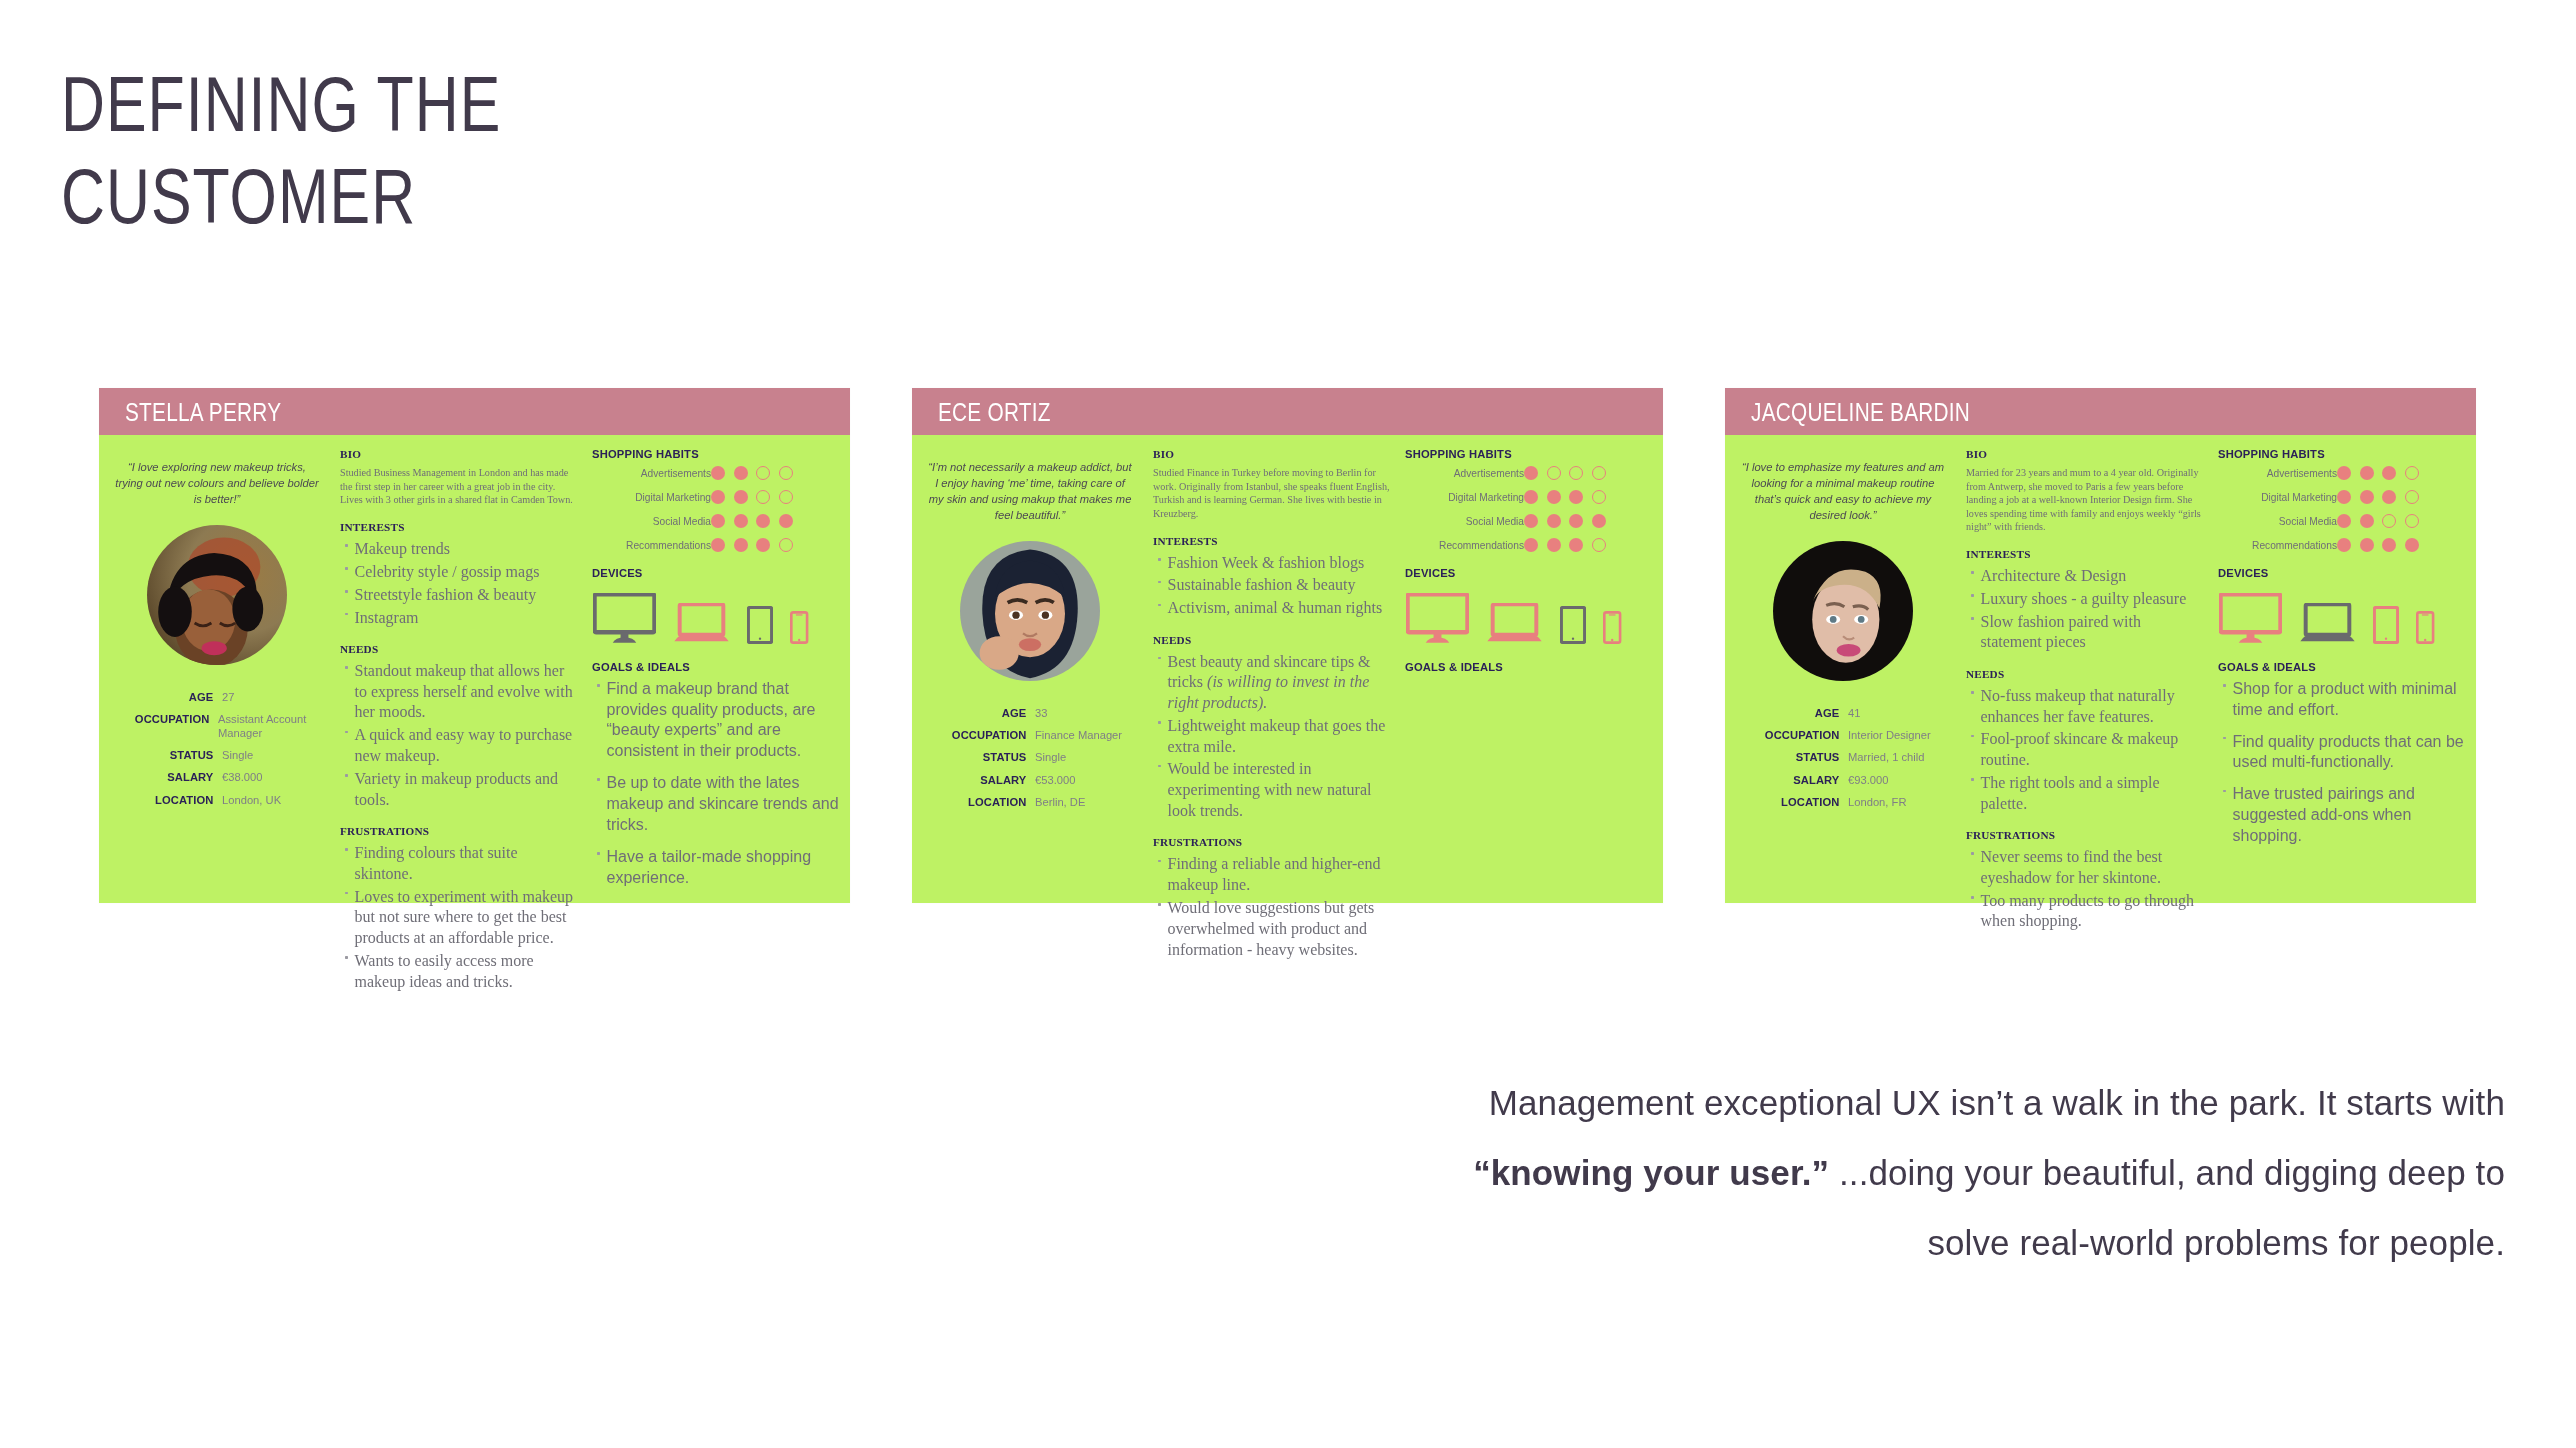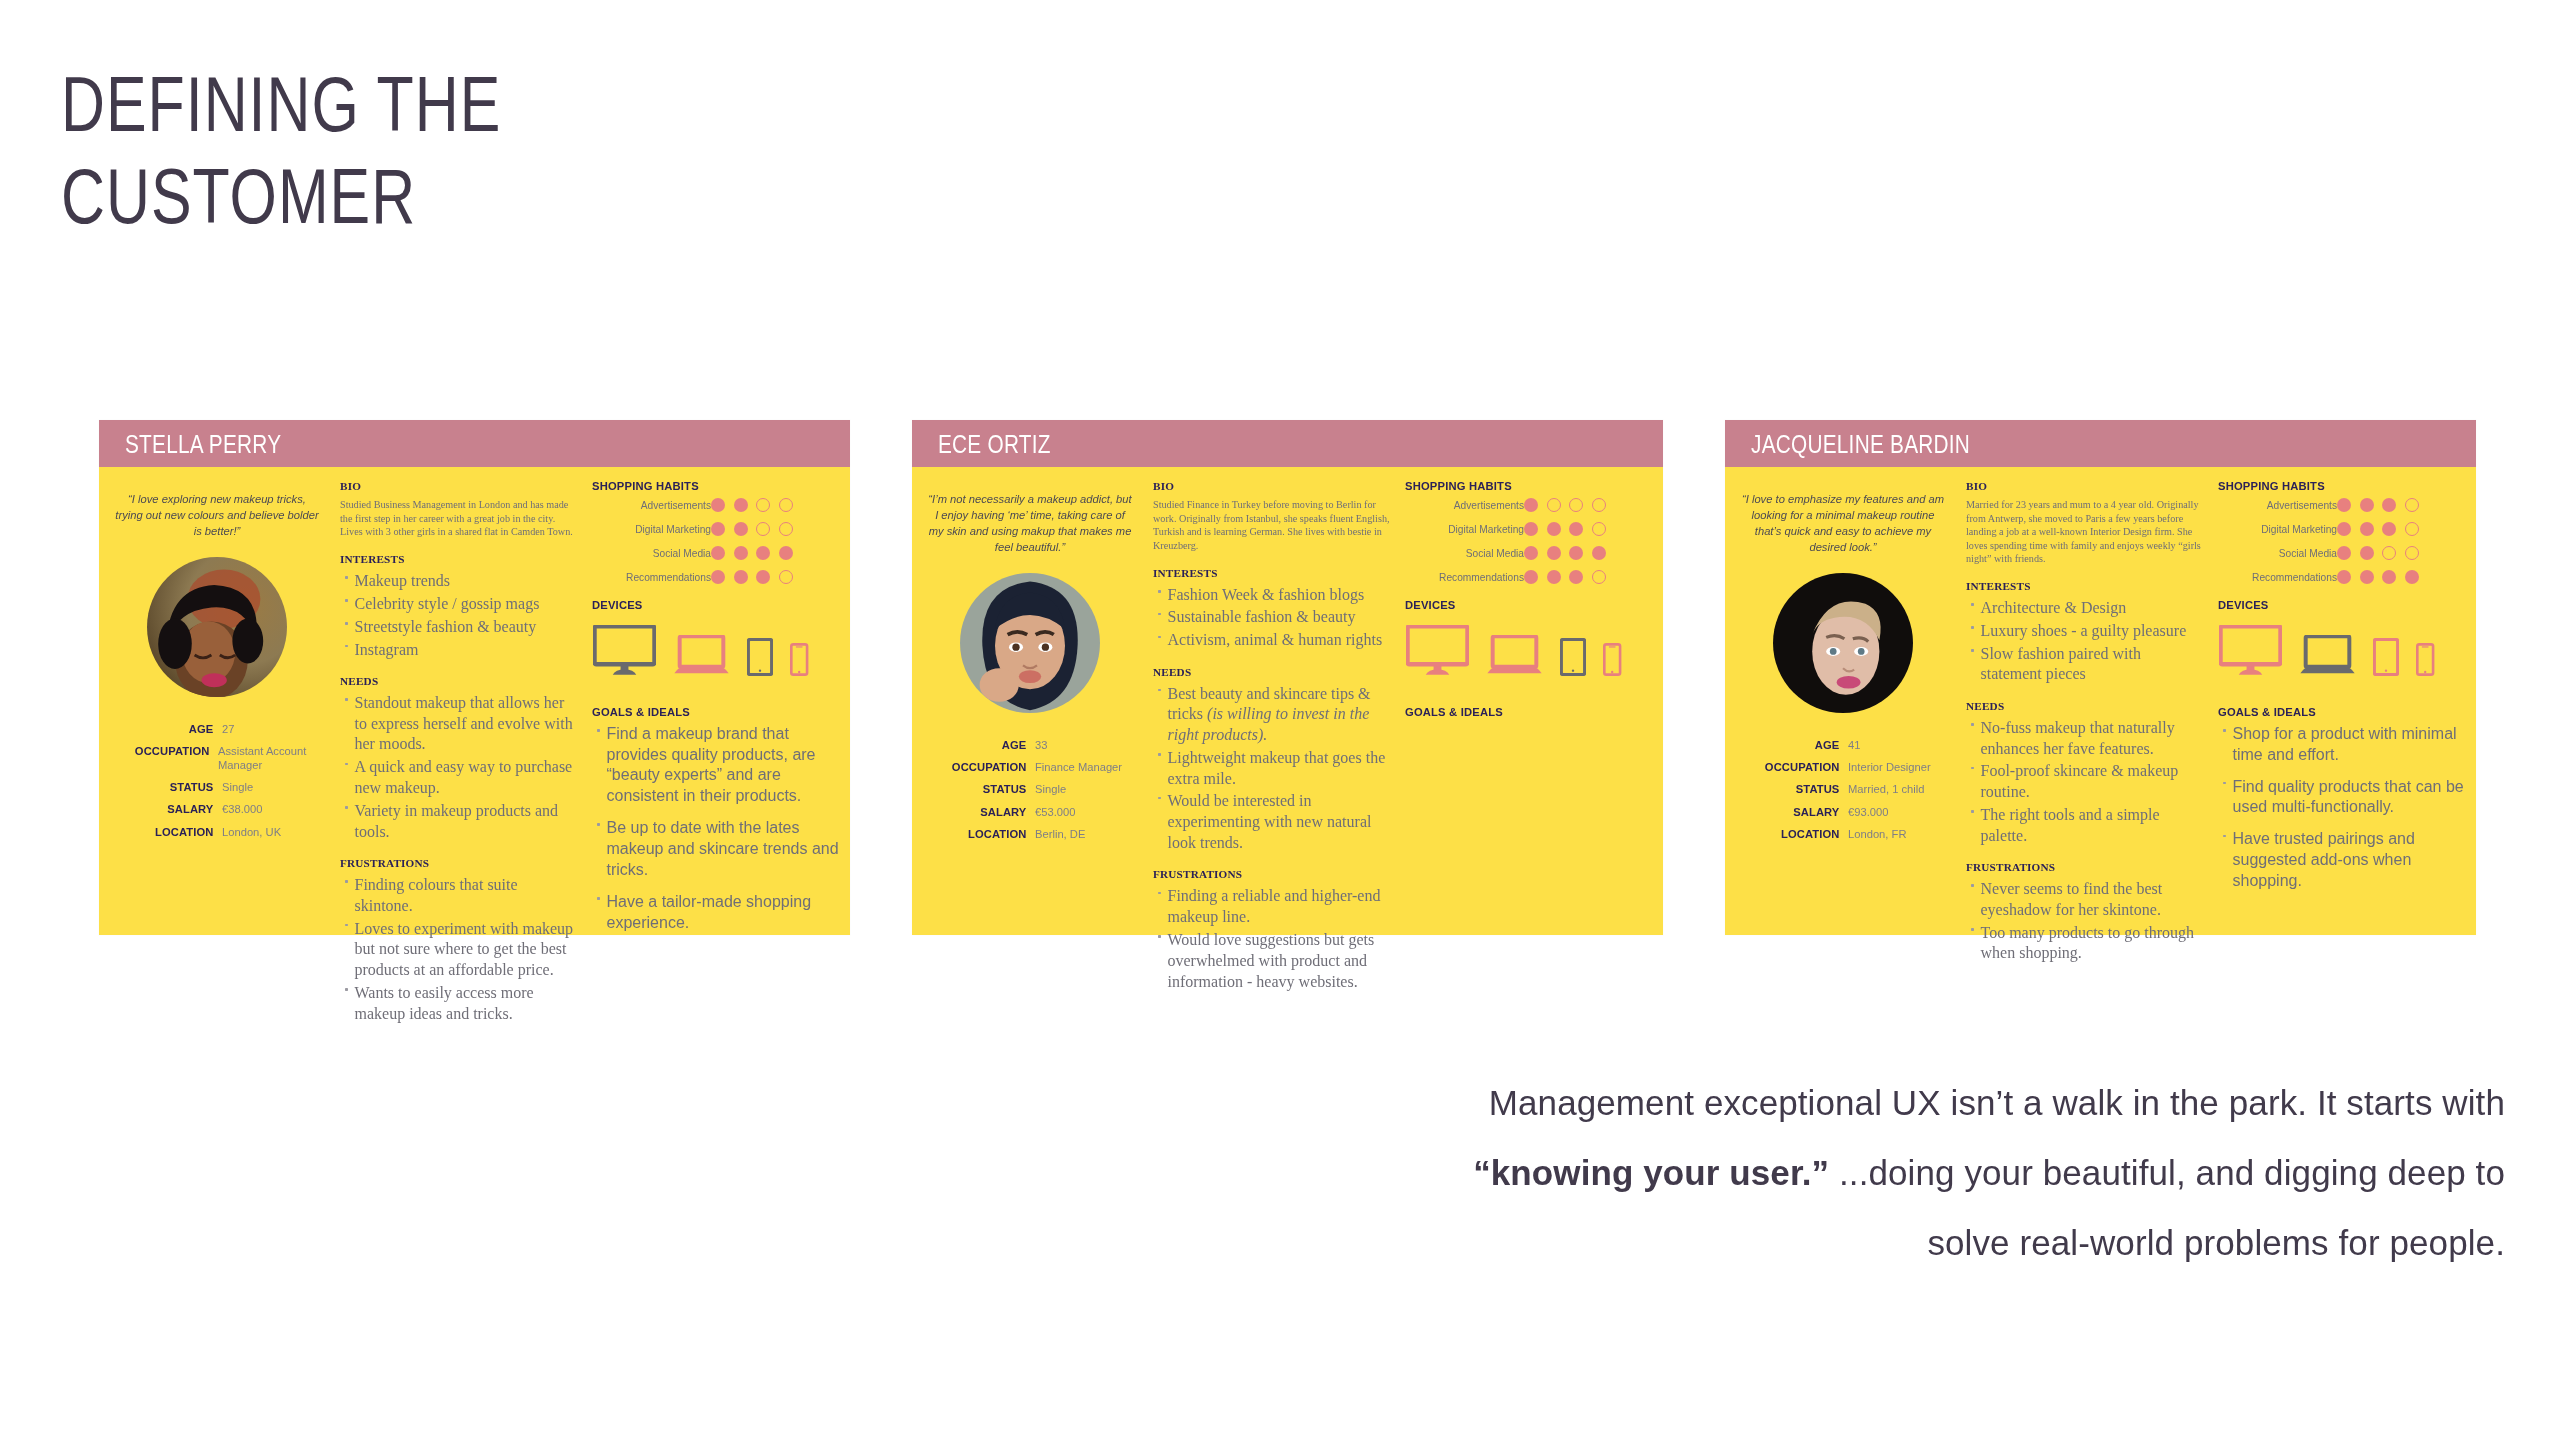--- a/index.html
+++ b/index.html
@@ -11,22 +11,22 @@
   
   #slide-title{
     position:absolute;left:61px;top:58px;width:922px;
     font-family:"Liberation Sans Narrow","Liberation Sans",sans-serif;
     font-size:78px;line-height:1.18;letter-spacing:1.3px;
     color:#413a4b;font-weight:400;transform:scaleX(.78);transform-origin:left top;
     white-space:pre-line;
   }
   
   .persona-card{
-    position:absolute;top:420px;width:751px;height:515px;
-    background:#fde047;box-shadow:0 0 0 0.7px rgba(0,0,0,.015);
+    position:absolute;top:388px;width:751px;height:515px;
+    background:#bef264;box-shadow:0 0 0 0.7px rgba(0,0,0,.015);
   }
   #card-stella{left:99px;}
   #card-ece{left:912px;}
   #card-jacqueline{left:1725px;}
   .persona-header{
     height:47px;background:#c8818e;position:relative;
   }
   .persona-name{
     position:absolute;left:26px;top:50%;transform:translateY(-50%) scaleX(.80);
     transform-origin:left center;
@@ -76,21 +76,21 @@
   
   .col-habits{width:262px;padding:1.3px 6.6px 0 4px;box-sizing:border-box;}
   .habit-row{display:flex;align-items:center;margin-bottom:10px;}
   .habit-name{width:119px;font-size:10.2px;color:#6f6e77;text-align:right;}
   .dots{display:flex;gap:8.6px;}
   .dot{width:14px;height:14px;border-radius:50%;box-sizing:border-box;}
   .dot.on{background:#e8807f;}
   .dot.off{background:transparent;border:1.6px solid #e8807f;}
   .devices{display:flex;align-items:flex-end;gap:17px;margin:8px 0 0 1.3px;height:57px;}
   .devices svg{display:block;}
-  .goals{margin-top:30px;}
+  .goals{margin-top:17px;}
 
   
   #closing-statement{
     position:absolute;right:71px;top:1068px;width:1119px;text-align:right;
     font-family:"Liberation Sans Narrow","Liberation Sans",sans-serif;
     font-size:35px;line-height:2.0;color:#413a4b;letter-spacing:0.1px;
   }
   #closing-statement b{font-weight:bold;margin-left:48px;}
 </style>
 </head>

